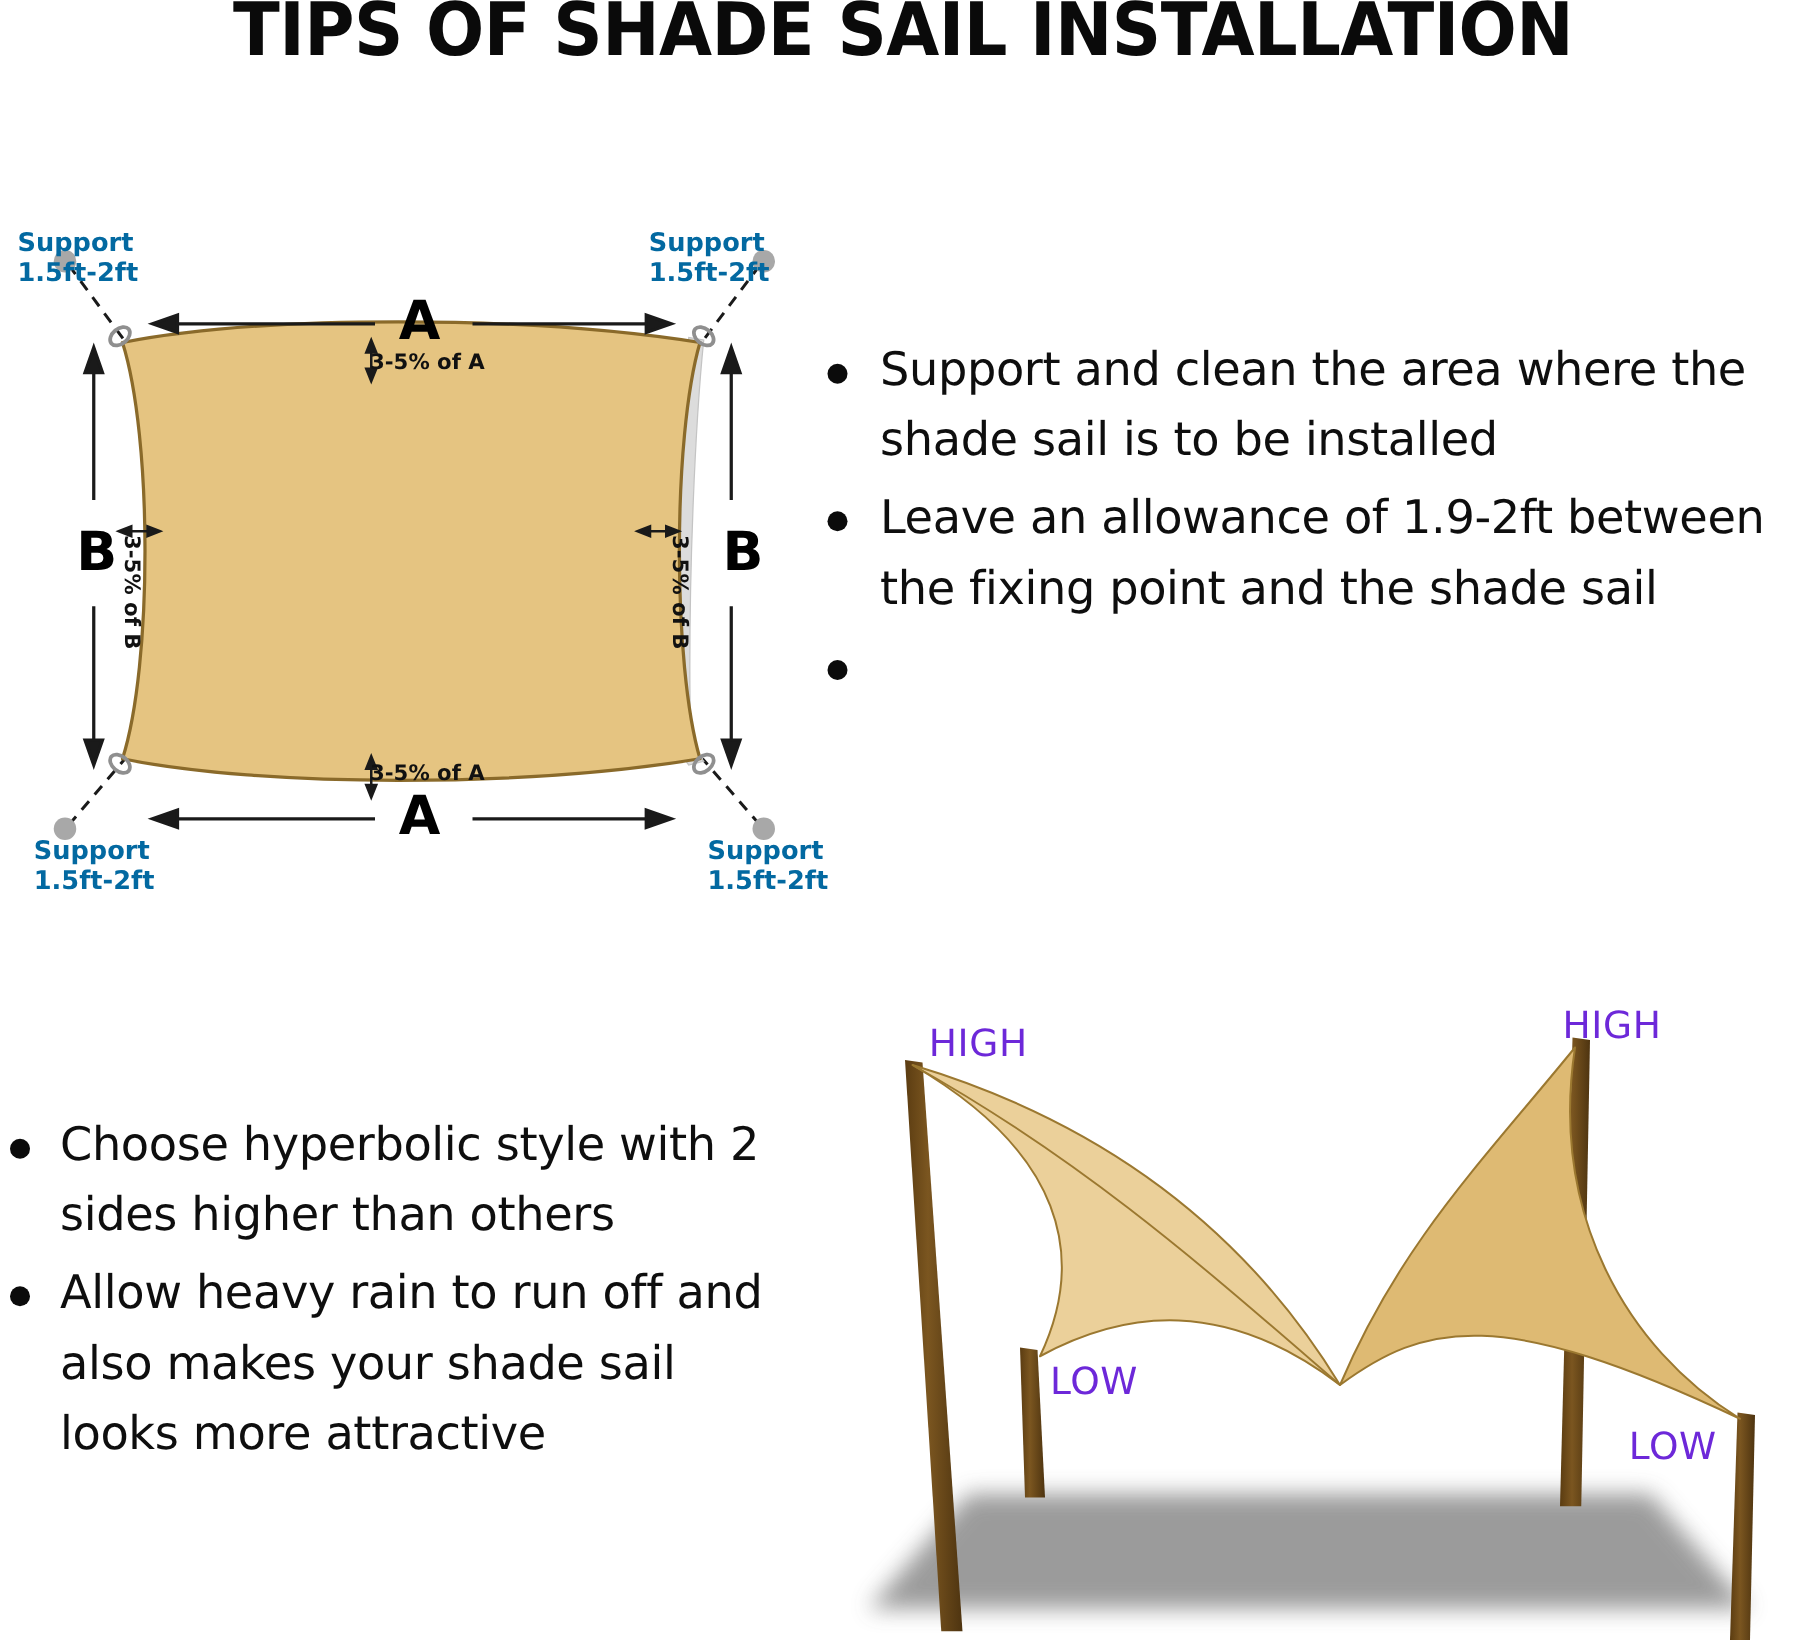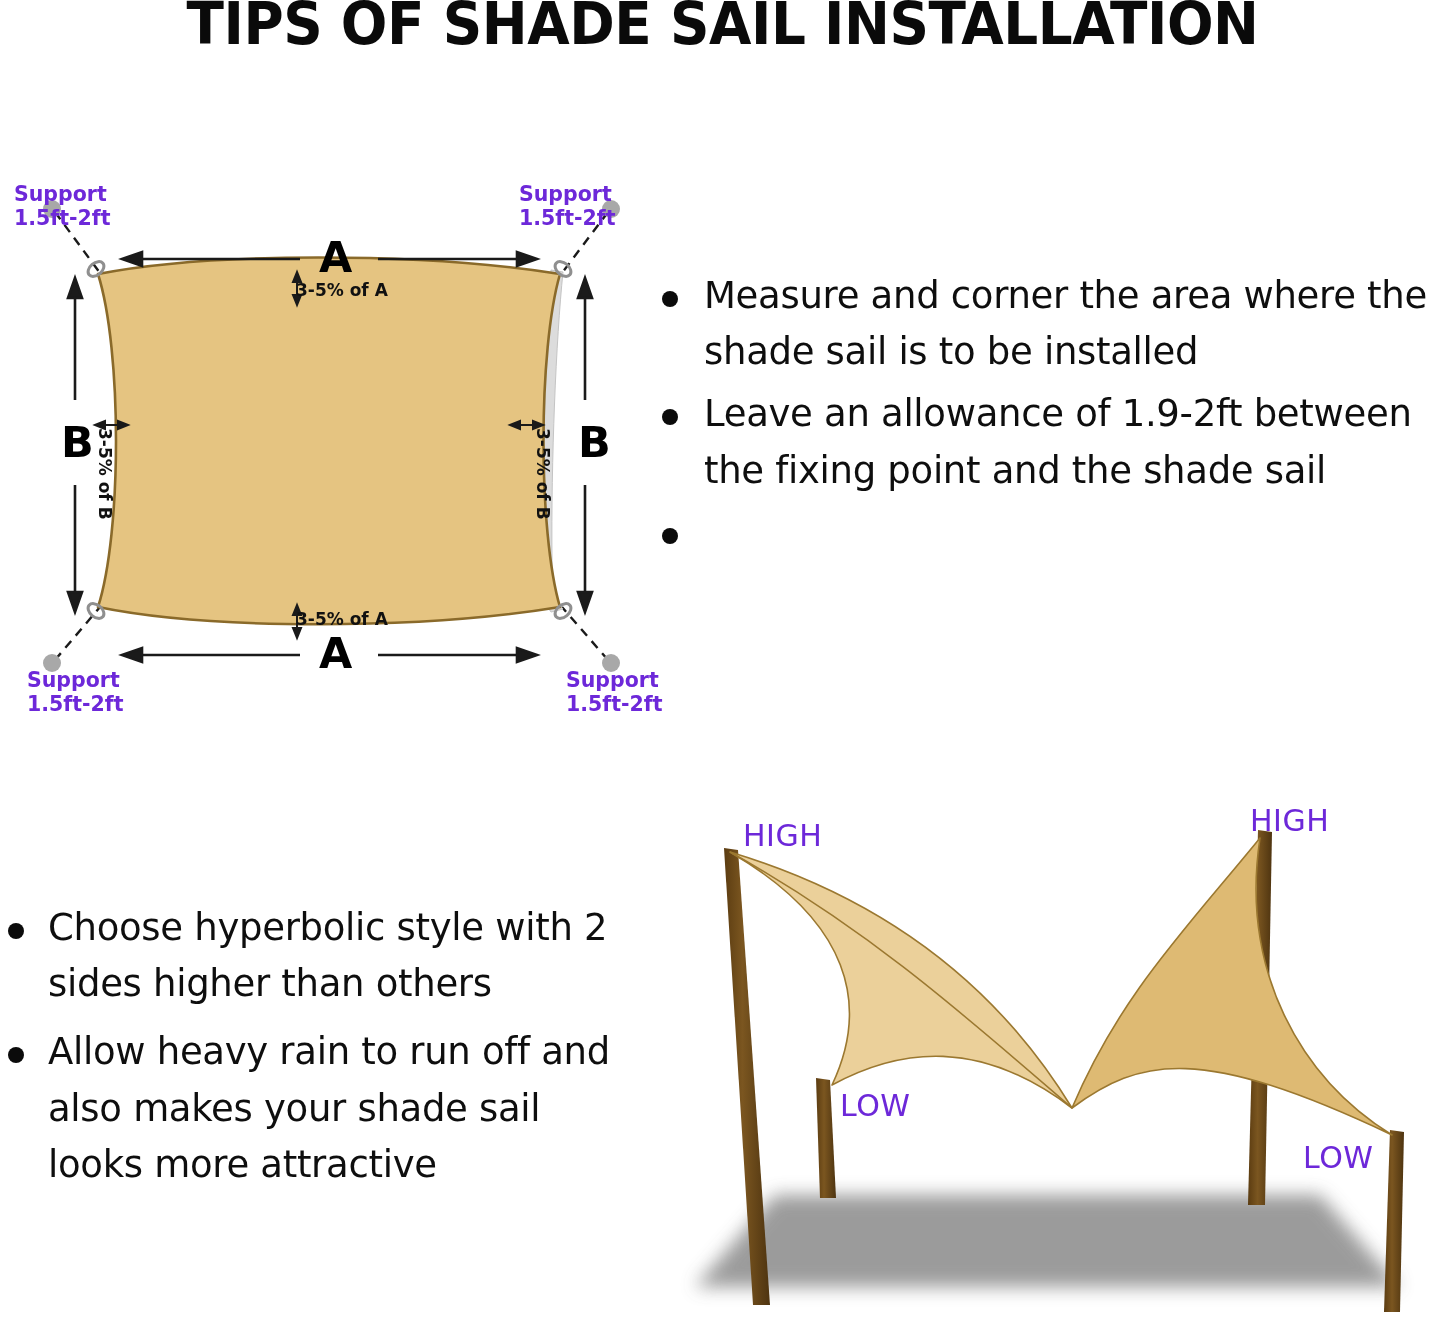--- a/index.html
+++ b/index.html
@@ -52,21 +52,21 @@
     font-size: 43px;
     line-height: 1;
     color: #000;
     font-family: "DejaVu Sans", "Liberation Sans", sans-serif;
   }
   .support-label {
     position: absolute;
     font-weight: bold;
     font-size: 20.5px;
     line-height: 1.18;
-    color: #6d28d9;
+    color: #0369a1;
     font-family: "DejaVu Sans", "Liberation Sans", sans-serif;
     white-space: nowrap;
   }
   .pct-label {
     position: absolute;
     font-weight: bold;
     font-size: 17px;
     line-height: 1;
     color: #111;
     white-space: nowrap;
@@ -100,21 +100,21 @@
     left: 14px;
     top: 23px;
     width: 16px;
     height: 16px;
     border-radius: 50%;
     background: #0b0b0b;
   }
   #tips-right { left: 648px; top: 268px; width: 800px; }
   #tips-right .bullet-item { margin-bottom: 6px; }
   #tips-left  { left: 0px;  top: 888px;  width: 625px; }
-  #tips-left .bullet-item { padding-left: 48px; margin-bottom: 6px; margin-top: 12px; }
+  #tips-left .bullet-item { padding-left: 48px; margin-bottom: 6px; }
   #tips-left .bullet-item .dot { left: 8px; }
 
   
   .hl-label {
     position: absolute;
     font-size: 30px;
     font-weight: normal;
     color: #6d28d9;
     letter-spacing: 0.5px;
     font-family: "DejaVu Sans", "Liberation Sans", sans-serif;
@@ -235,21 +235,21 @@
   <div class="dim-label" style="left:578px; top:421px;">B</div>
 
   <div class="pct-label" style="left:296px; top:282px;">3-5% of A</div>
   <div class="pct-label" style="left:296px; top:611px;">3-5% of A</div>
   <div class="pct-label vert" style="left:113px; top:428px;">3-5% of B</div>
   <div class="pct-label vert" style="left:551px; top:428px;">3-5% of B</div>
 
   <ul class="bullet-list" id="tips-right">
     <li class="bullet-item">
       <span class="dot"></span>
-      <span>Measure and corner the area where the shade sail is to be installed</span>
+      <span>Support and clean the area where the shade sail is to be installed</span>
     </li>
     <li class="bullet-item">
       <span class="dot"></span>
       <span>Leave an allowance of 1.9-2ft between the fixing point and the shade sail</span>
     </li>
     <li class="bullet-item">
       <span class="dot"></span>
     </li>
   </ul>
 

